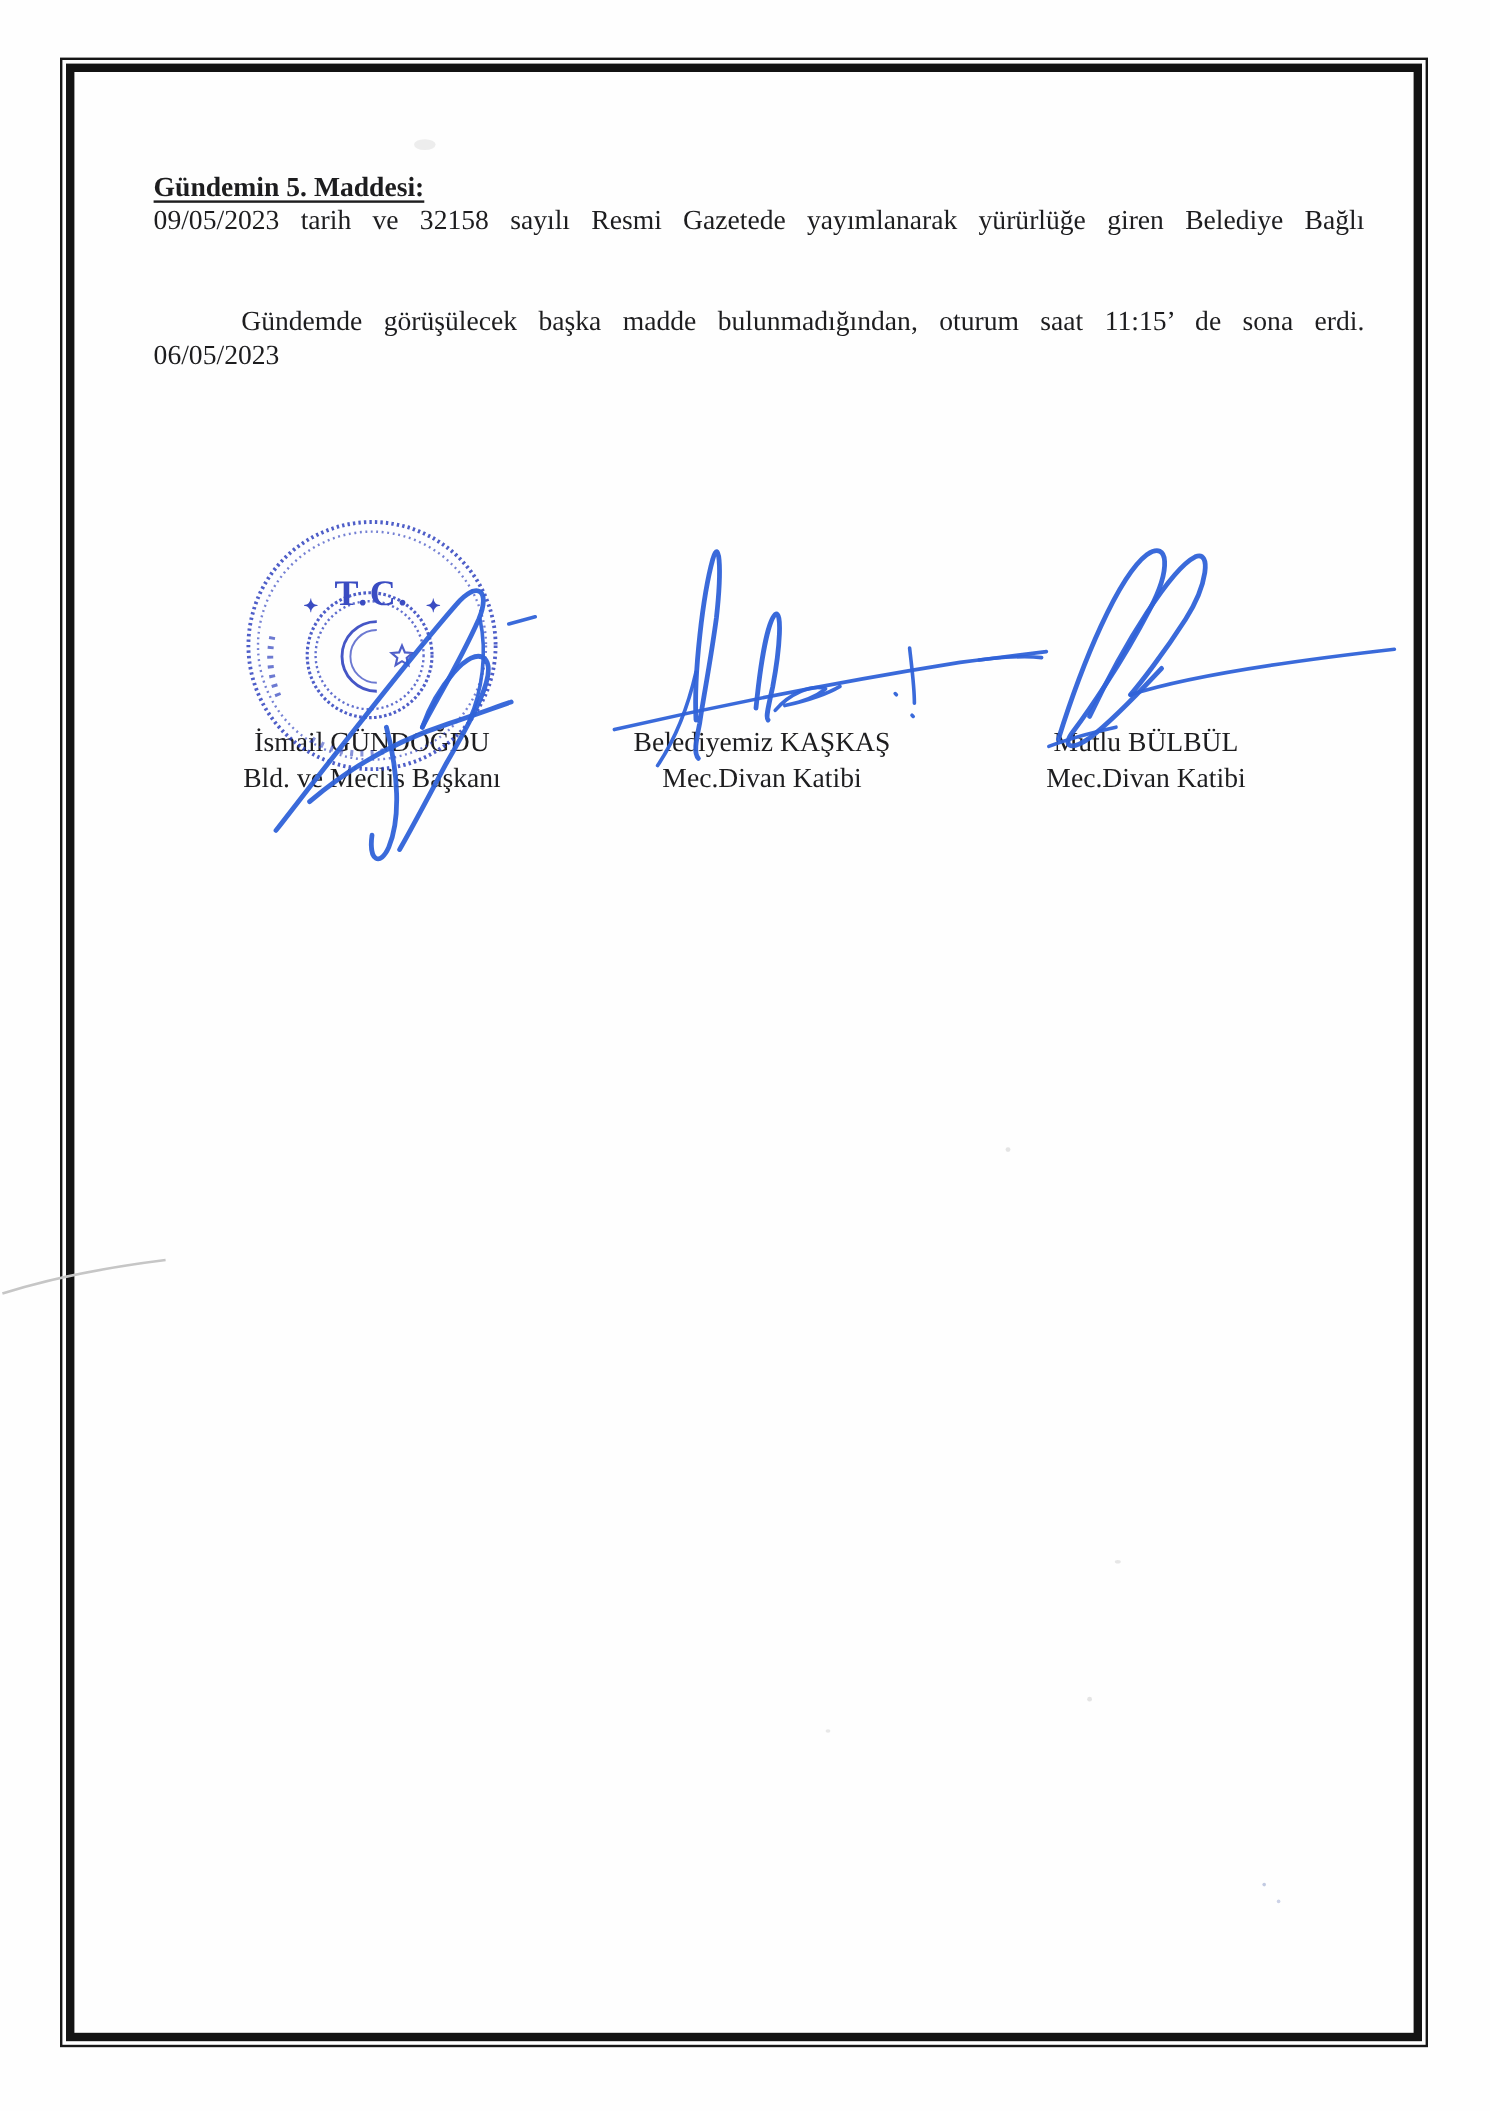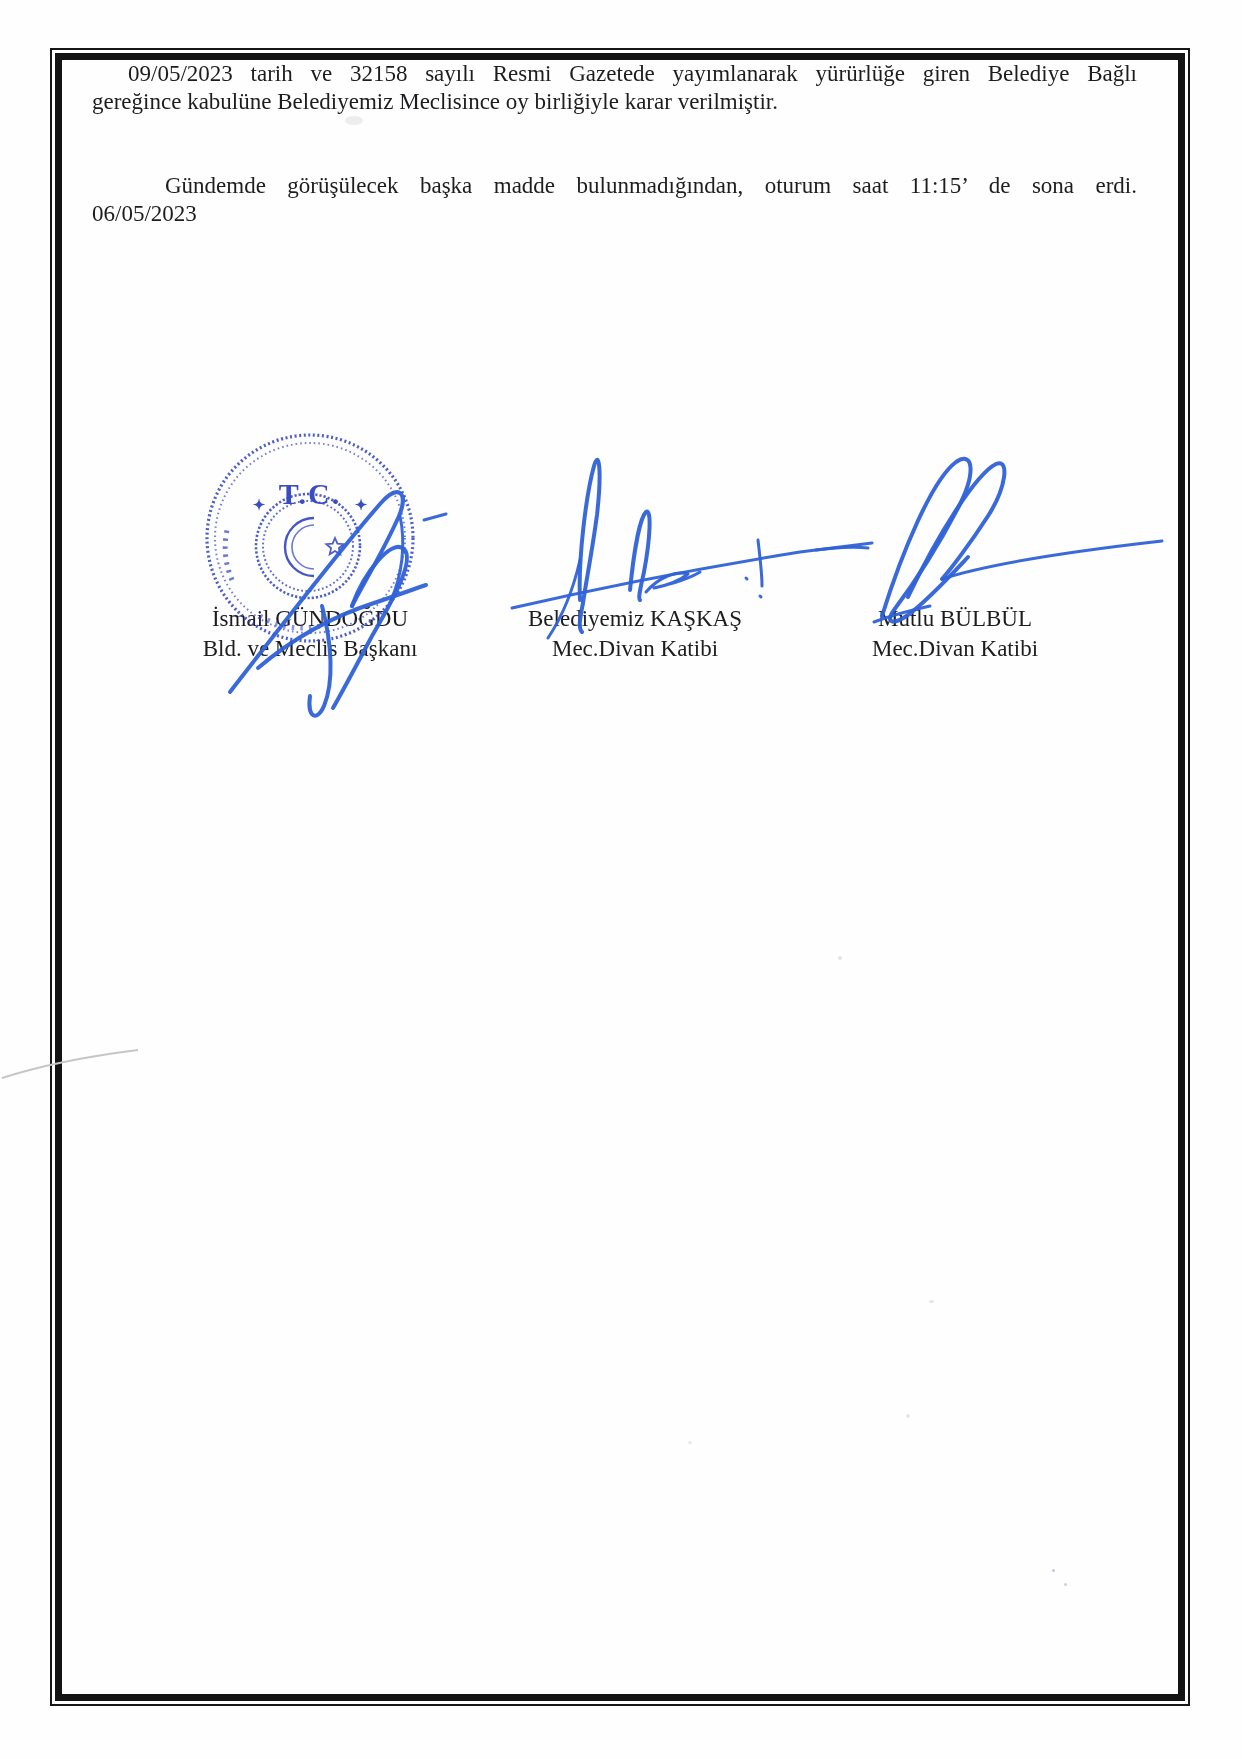--- a/index.html
+++ b/index.html
@@ -25,21 +25,21 @@
     margin-top:82px;margin-left:36px;font-weight:bold;
     text-decoration:underline;text-decoration-thickness:2px;text-underline-offset:4px;
   }
   .tline{white-space:nowrap;font-family:Liberation Serif, serif;}
   .just{
     white-space:normal;text-align:justify;text-align-last:justify;
     -moz-text-align-last:justify;word-spacing:1px;
   }
   .indent1{text-indent:36px;}
   .indent2{text-indent:73px;}
-  .para2{margin-top:56px;}
+  .para2{margin-top:56px;margin-left:36px;}
   
   .sig-col{
     position:absolute;top:604px;width:310px;text-align:center;
     font-size:23px;line-height:30px;z-index:2;
   }
   .sig-col.c1{left:155px;}
   .sig-col.c2{left:480px;}
   .sig-col.c3{left:800px;}
   
   .stamp{position:absolute;left:202px;top:430px;width:216px;height:216px;z-index:3;opacity:.93;}
@@ -64,24 +64,24 @@
 </head>
 <body>
 
 <div class="scan-page">
 
   <div class="frame-outer">
     <div class="frame-inner"></div>
   </div>
 
   <div class="content">
+    <div class="heading">Gündemin 5. Maddesi:</div>
 
     <div>
       <div class="tline just indent1">09/05/2023 tarih ve 32158 sayılı Resmi Gazetede yayımlanarak yürürlüğe giren Belediye Bağlı</div>
-      <div class="tline">gereğince kabulüne Belediyemiz Meclisince oy birliğiyle karar verilmiştir.</div>
     </div>
 
     <div class="para2">
       <div class="tline just indent2">Gündemde görüşülecek başka madde bulunmadığından, oturum saat 11:15’ de sona erdi.</div>
       <div class="tline">06/05/2023</div>
     </div>
   </div>
 
   <svg class="stamp" viewBox="0 0 216 216" aria-hidden="true">
     <g fill="none" stroke="#2c3fbe">

